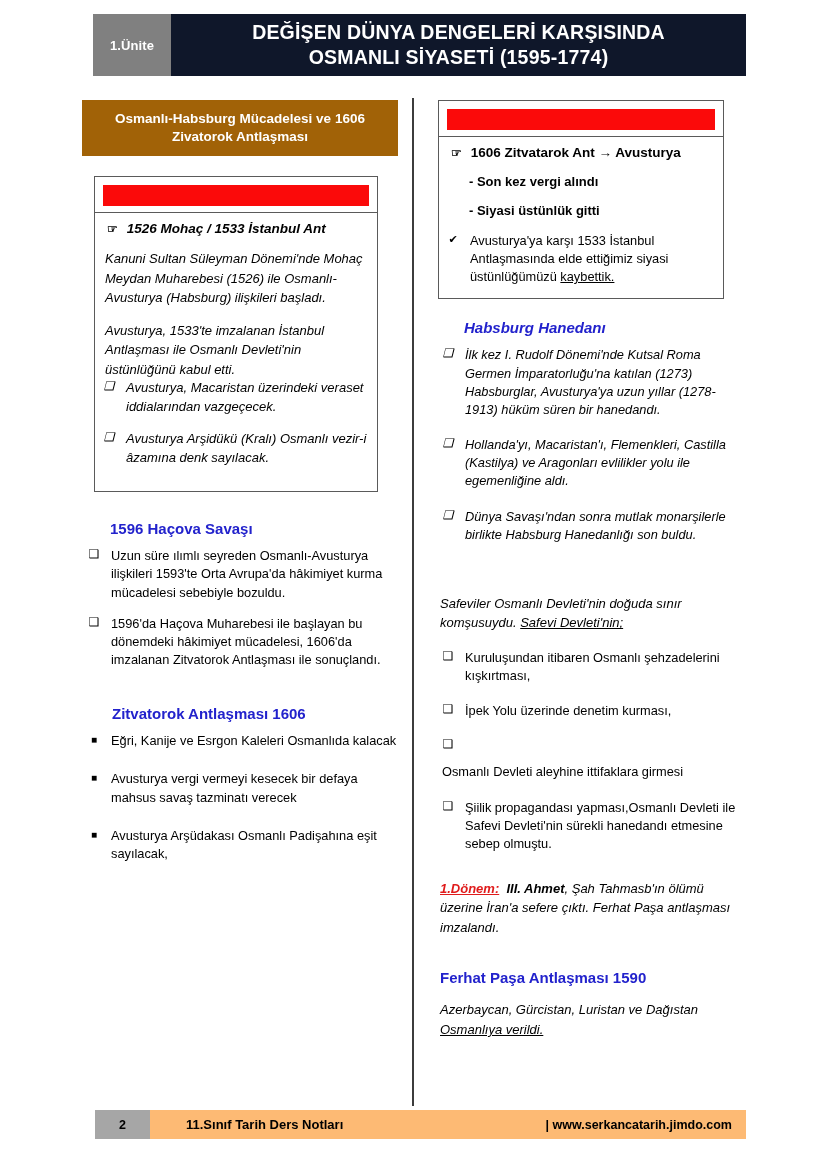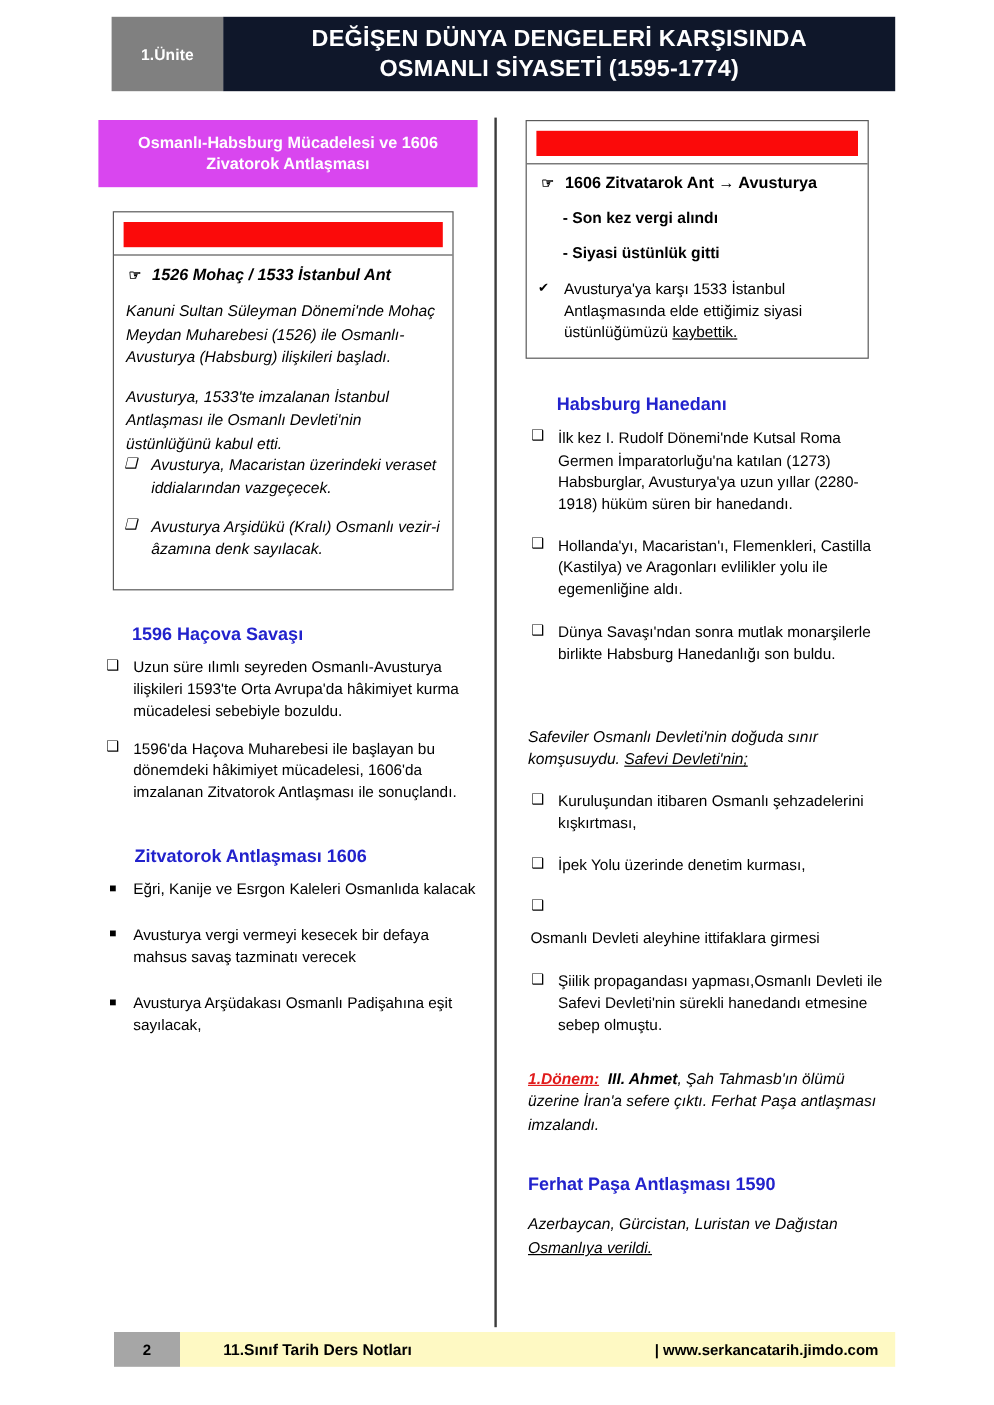--- a/index.html
+++ b/index.html
@@ -20,21 +20,21 @@
   .header {
     position: absolute;
     left: 93px;
     top: 14px;
     width: 653px;
     height: 62px;
     display: flex;
     align-items: stretch;
   }
   .unit-badge {
-    width: 93px;
+    width: 78px;
     background: #808080;
     display: flex;
     align-items: center;
     justify-content: center;
     color: #ffffff;
     font-size: 13px;
     font-weight: bold;
     letter-spacing: .1px;
   }
   .header-title {
@@ -69,21 +69,21 @@
     position: absolute;
     left: 412px;
     top: 98px;
     width: 2px;
     height: 1008px;
     background: #3c3c3c;
   }
 
   
   .red-banner {
-    background: #d946ef;
+    background: #a16207;
     color: #ffffff;
     font-weight: bold;
     text-align: center;
     font-size: 13.5px;
     line-height: 1.35;
     padding: 10px 8px;
     box-sizing: border-box;
   }
   .red-banner.wide { width: 316px; }
   .red-banner.safevi {
@@ -201,21 +201,21 @@
     width: 55px;
     background: #a6a6a6;
     display: flex;
     align-items: center;
     justify-content: center;
     font-size: 12.5px;
     font-weight: bold;
   }
   .footer-bar {
     flex: 1;
-    background: #fef9c3;
+    background: #fdba74;
     display: flex;
     align-items: center;
     font-size: 13px;
     font-weight: bold;
     position: relative;
   }
   .footer-course { margin-left: 36px; }
   .footer-site {
     position: absolute;
     right: 14px;
@@ -310,26 +310,26 @@
     <div class="sub-dash" style="margin-top:14px;">- Son kez vergi alındı</div>
     <div class="sub-dash">- Siyasi üstünlük gitti</div>
     <ul class="list" style="margin-top:4px;">
       <li style="margin-bottom:2px;">
         <span class="bullet bullet-check"></span>
         <span class="btext"><span>Avusturya'ya karşı 1533 İstanbul Antlaşmasında elde ettiğimiz siyasi üstünlüğümüzü </span><span class="u">kaybettik.</span></span>
       </li>
     </ul>
   </div>
 
-  <div style="margin-top:30px;">
+  <div style="margin-top:20px;font-style:italic;">
     <div class="blue-head" style="padding-left:26px;">Habsburg Hanedanı</div>
     <ul class="list" style="padding-left:4px;">
       <li style="margin-bottom:17px;">
         <span class="bullet bullet-sq-hollow"></span>
-        <span class="btext">İlk kez I. Rudolf Dönemi'nde Kutsal Roma Germen İmparatorluğu'na katılan (1273) Habsburglar, Avusturya'ya uzun yıllar (2280-1918) hüküm süren bir hanedandı.</span>
+        <span class="btext">İlk kez I. Rudolf Dönemi'nde Kutsal Roma Germen İmparatorluğu'na katılan (1273) Habsburglar, Avusturya'ya uzun yıllar (1278-1913) hüküm süren bir hanedandı.</span>
       </li>
       <li style="margin-bottom:17px;">
         <span class="bullet bullet-sq-hollow"></span>
         <span class="btext">Hollanda'yı, Macaristan'ı, Flemenkleri, Castilla (Kastilya) ve Aragonları evlilikler yolu ile egemenliğine aldı.</span>
       </li>
       <li>
         <span class="bullet bullet-sq-hollow"></span>
         <span class="btext">Dünya Savaşı'ndan sonra mutlak monarşilerle birlikte Habsburg Hanedanlığı son buldu.</span>
       </li>
     </ul>

